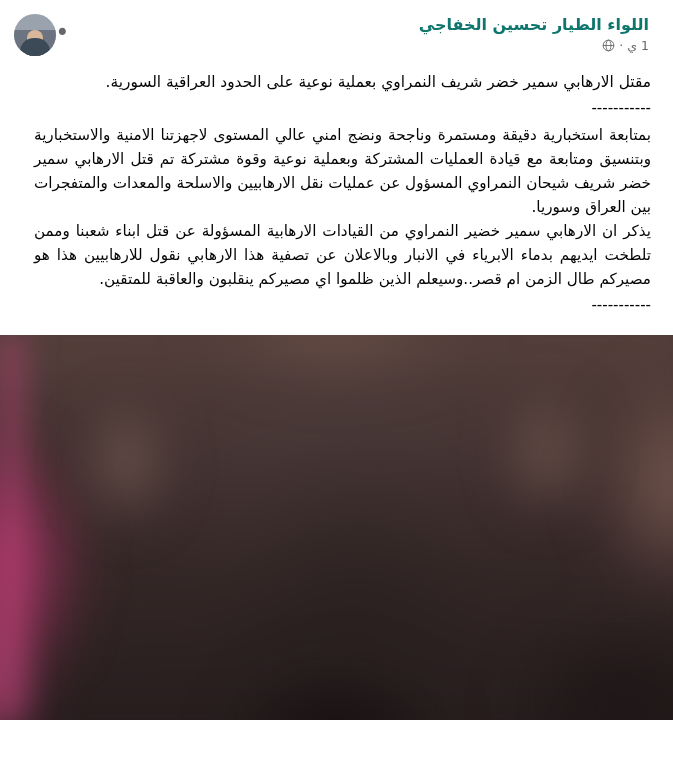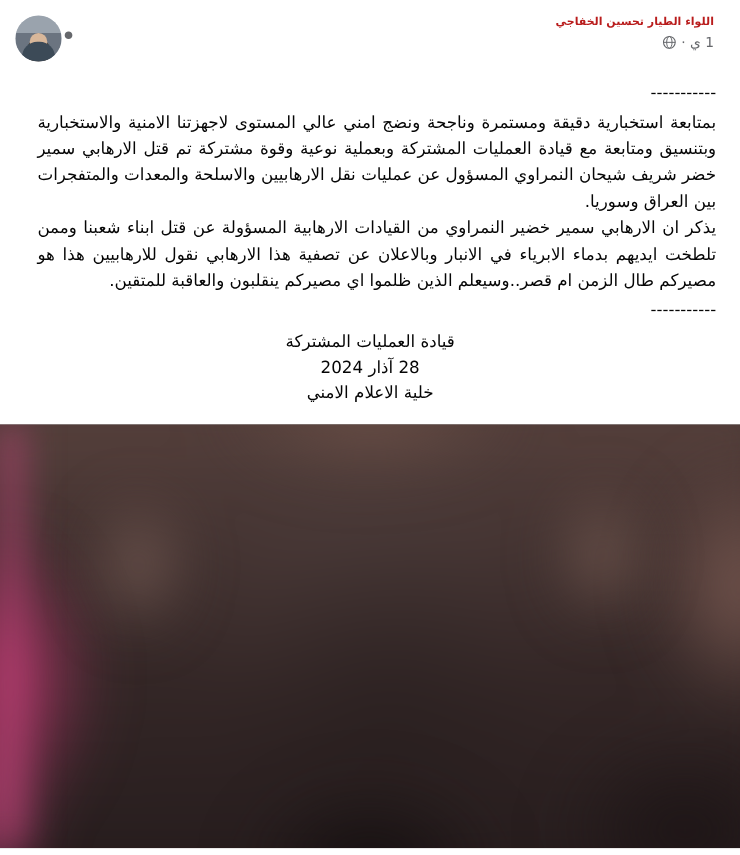--- a/index.html
+++ b/index.html
@@ -68,23 +68,23 @@
     background: #3c4a57;
   }
   .header-text {
     flex: 1 1 auto;
     text-align: right;
     padding-right: 10px;
     padding-left: 10px;
     line-height: 1.2;
   }
   .page-name {
-    font-size: 10px;
+    font-size: 16px;
     font-weight: bold;
-    color: #b91c1c;
+    color: #0f766e;
     letter-spacing: 0;
     display: block;
     margin-top: 1px;
   }
   .meta-row {
     display: flex;
     align-items: center;
     justify-content: flex-start;
     gap: 4px;
     margin-top: 4px;
@@ -216,35 +216,31 @@
 
     <div class="avatar">
       <span class="av-bg"></span>
       <span class="av-face"></span>
       <span class="av-body"></span>
     </div>
 
   </div>
 
   <div class="post-body">
+    <p class="lead">مقتل الارهابي سمير خضر شريف  النمراوي بعملية نوعية على الحدود العراقية السورية.</p>
 
     <div class="dashes">-----------</div>
 
     <div class="para-block">
       <p class="justified">بمتابعة استخبارية دقيقة ومستمرة وناجحة ونضج امني عالي المستوى لاجهزتنا الامنية والاستخبارية وبتنسيق ومتابعة مع قيادة العمليات المشتركة وبعملية نوعية وقوة مشتركة تم قتل الارهابي سمير خضر شريف شيحان النمراوي المسؤول عن عمليات نقل الارهابيين والاسلحة والمعدات والمتفجرات بين العراق وسوريا.</p>
       <p class="justified">يذكر ان الارهابي سمير خضير النمراوي من القيادات الارهابية المسؤولة عن قتل ابناء شعبنا وممن تلطخت ايديهم بدماء الابرياء في الانبار وبالاعلان عن تصفية هذا الارهابي نقول للارهابيين هذا هو مصيركم طال الزمن ام قصر..وسيعلم الذين ظلموا اي مصيركم ينقلبون والعاقبة للمتقين.</p>
     </div>
 
     <div class="dashes">-----------</div>
 
-    <div class="sig">
-      <div>قيادة العمليات المشتركة</div>
-      <div>28 آذار 2024</div>
-      <div>خلية الاعلام الامني</div>
-    </div>
   </div>
 
   <div class="post-image">
     <div class="blur-layer b1"></div>
     <div class="blur-layer b2"></div>
     <div class="blur-layer b3"></div>
     <div class="img-edge-left"></div>
   </div>
 
 </div>

